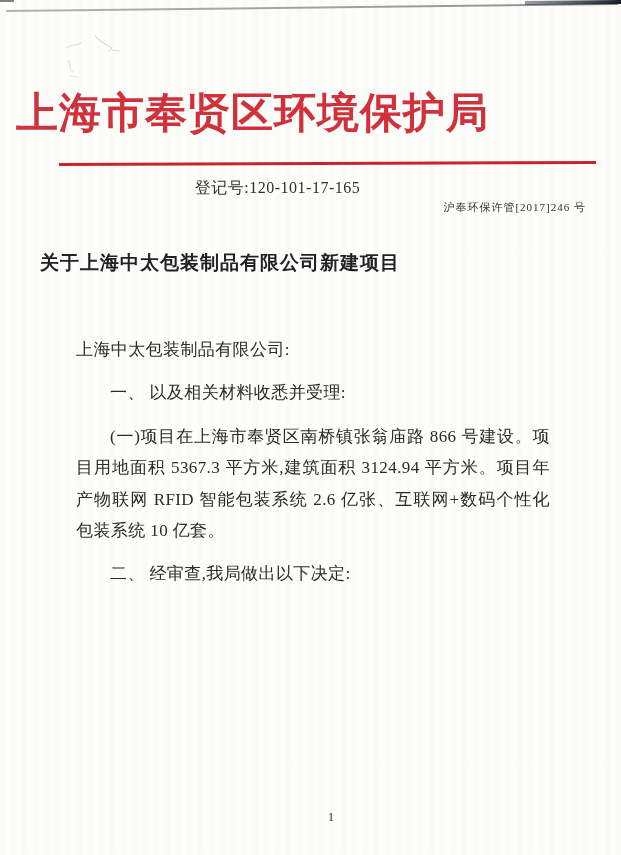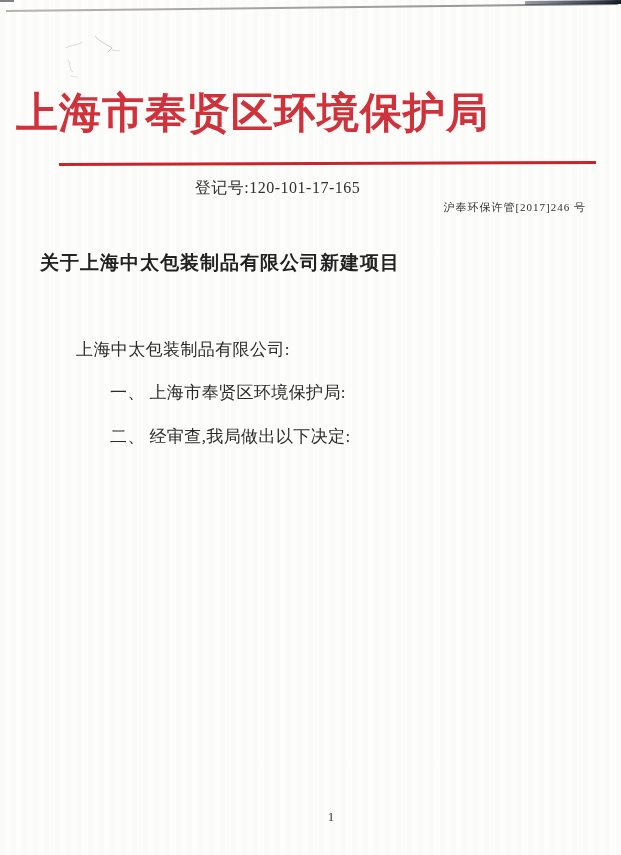--- a/index.html
+++ b/index.html
@@ -96,19 +96,20 @@
 
   <div class="registration-number">登记号:120-101-17-165</div>
   <div class="document-number">沪奉环保许管[2017]246 号</div>
 
   <div class="doc-title">
     <div>关于上海中太包装制品有限公司新建项目</div>
   </div>
 
   <div class="doc-body">
     <p>上海中太包装制品有限公司:</p>
-    <p class="indent">一、 上海市奉贤区环境保护局:</p>
+    <p class="indent">一、 以及相关材料收悉并受理:</p>
+    <p class="indent">(一)项目在上海市奉贤区南桥镇张翁庙路 866 号建设。项目用地面积 5367.3 平方米,建筑面积 3124.94 平方米。项目年产物联网 RFID 智能包装系统 2.6 亿张、互联网+数码个性化包装系统 10 亿套。</p>
     <p class="indent">二、 经审查,我局做出以下决定:</p>
   </div>
 
   <div class="page-number">1</div>
 
 </div>
 
 </body></html>

